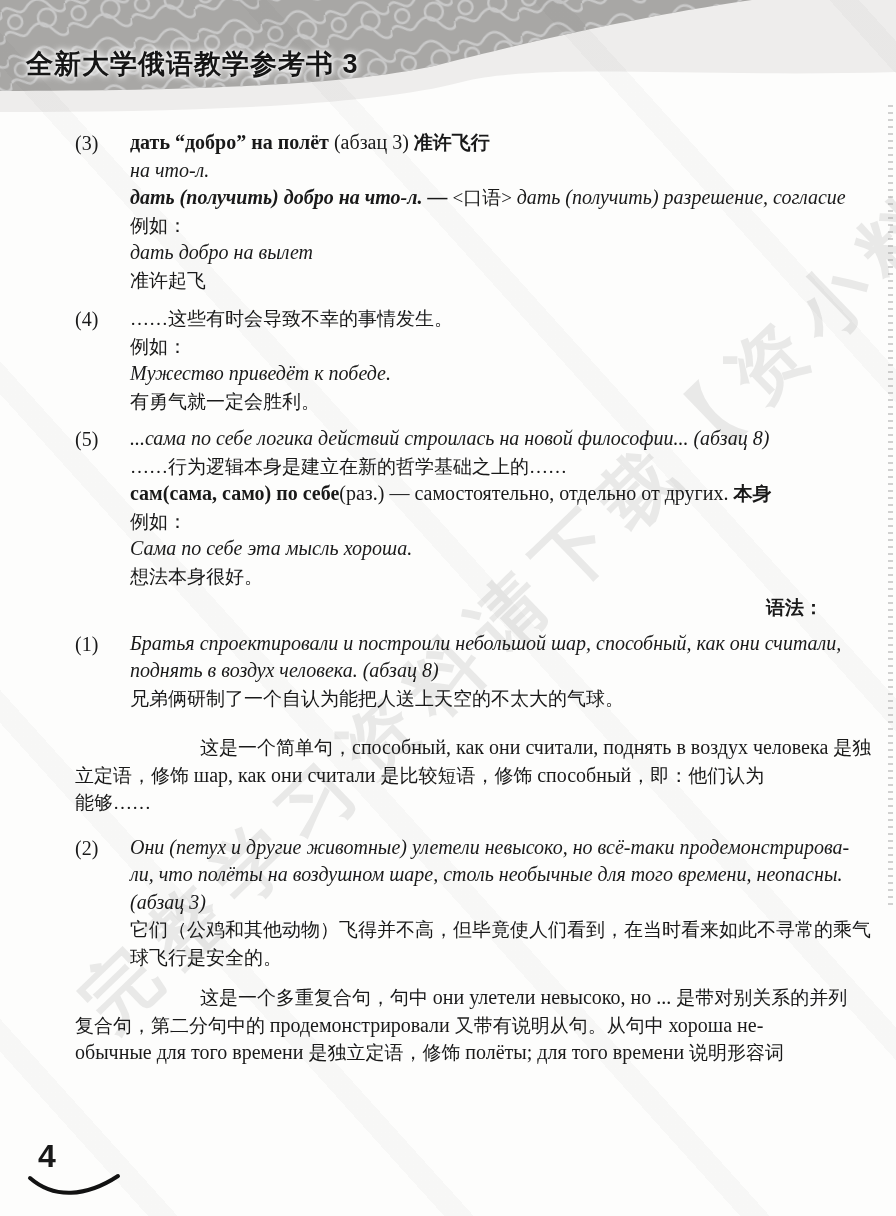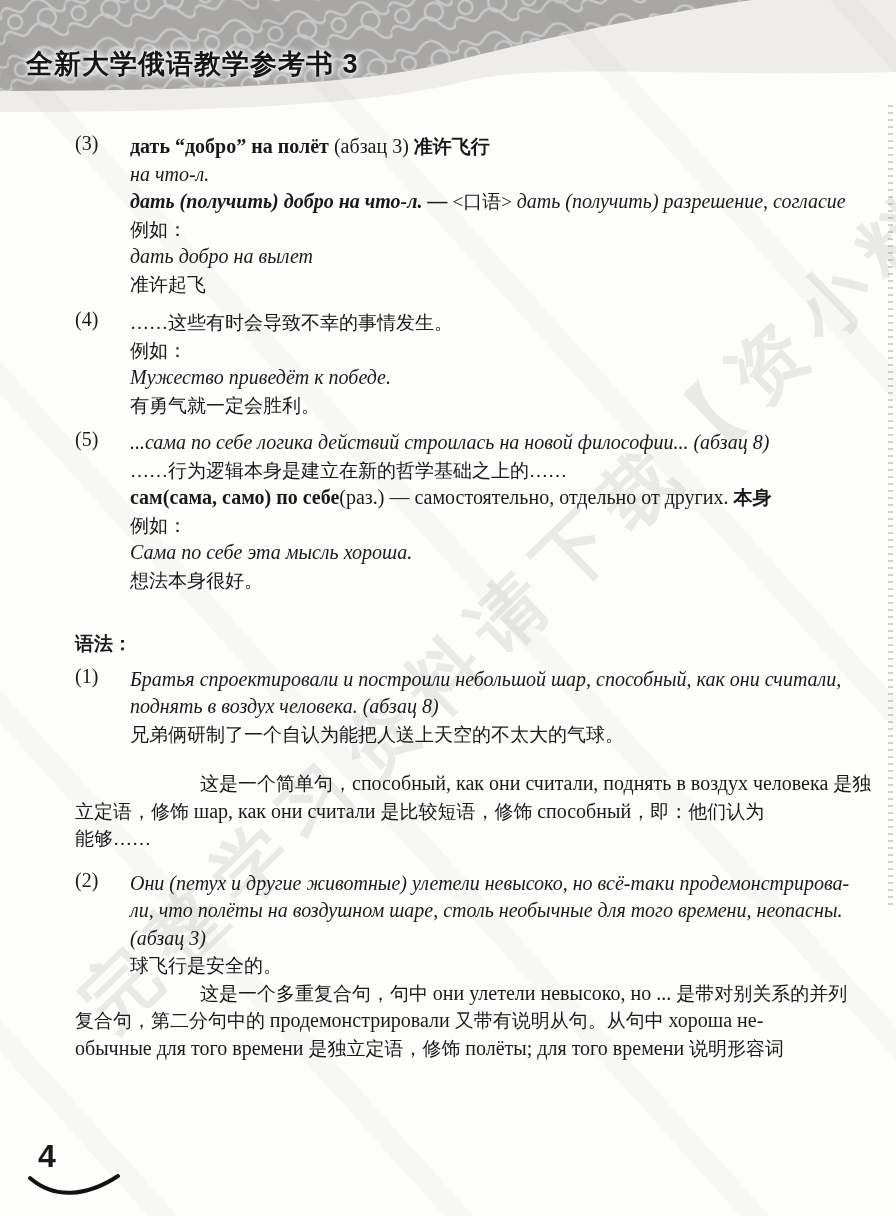--- a/index.html
+++ b/index.html
@@ -19,28 +19,28 @@
   .header svg{position:absolute;top:0;left:0;}
   .title{
     position:absolute;left:26px;top:46px;
     font-family:"Liberation Sans",sans-serif;font-weight:bold;
     font-size:27px;letter-spacing:1px;color:#161616;
     text-shadow:0 0 3px #fff,0 0 6px #fff,0 0 9px #fff;
     white-space:nowrap;
   }
   
   #content{position:absolute;left:75px;top:118px;width:748px;font-size:20px;}
-  .line{line-height:32px;height:27.5px;white-space:nowrap;font-family:Liberation Serif, serif;}
+  .line{line-height:25px;height:27.5px;white-space:nowrap;font-family:Liberation Serif, serif;}
   .item{position:relative;padding-left:55px;}
   .item .num{position:absolute;left:0;top:0;line-height:27.5px;font-style:normal;}
   .para .first{padding-left:125px;text-align:right;}
   .heading .line{font-size:21px;}
   .b0{margin-top:12px;} .b1{margin-top:11px;} .b2{margin-top:10px;}
-  .b3{margin-top:36px;} .b4{margin-top:8px;}  .b5{margin-top:22px;}
-  .b6{margin-top:17px;} .b7{}
+  .b3{margin-top:4px;text-align:right;} .b4{margin-top:8px;}  .b5{margin-top:22px;}
+  .b6{margin-top:17px;} .b7{margin-top:13px;}
   .rr{}
   .rb{font-weight:bold;}
   .ri{font-style:italic;}
   .rbi{font-weight:bold;font-style:italic;}
   .zr,.zb{font-size:19px;}
   .zb{font-weight:bold;}
   
   .watermark{
     position:absolute;left:60px;top:980px;transform:rotate(-44deg);transform-origin:0 0;
     font-family:"Liberation Sans",sans-serif;font-weight:bold;font-size:74px;
@@ -125,20 +125,21 @@
     <div class="block para b5">
       <div class="line first"><span class="zr">这是一个简单句，</span><span class="rr">способный, как они считали, поднять в воздух человека </span><span class="zr">是独</span></div>
       <div class="line"><span class="zr">立定语，修饰 </span><span class="rr">шар, как они считали </span><span class="zr">是比较短语，修饰 </span><span class="rr">способный</span><span class="zr">，即：他们认为</span></div>
       <div class="line"><span class="zr">能够……</span></div>
     </div>
     <div class="block item b6">
       <span class="num">(2)</span>
       <div class="line"><span class="ri">Они (петух и другие животные) улетели невысоко, но всё-таки продемонстрирова-</span></div>
       <div class="line"><span class="ri">ли, что полёты на воздушном шаре, столь необычные для того времени, неопасны.</span></div>
       <div class="line"><span class="ri">(абзац 3)</span></div>
+      <div class="line"><span class="zr">它们（公鸡和其他动物）飞得并不高，但毕竟使人们看到，在当时看来如此不寻常的乘气</span></div>
       <div class="line"><span class="zr">球飞行是安全的。</span></div>
     </div>
     <div class="block para b7">
       <div class="line first"><span class="zr">这是一个多重复合句，句中 </span><span class="rr">они улетели невысоко, но ... </span><span class="zr">是带对别关系的并列</span></div>
       <div class="line"><span class="zr">复合句，第二分句中的 </span><span class="rr">продемонстрировали </span><span class="zr">又带有说明从句。从句中 </span><span class="rr">хороша не-</span></div>
       <div class="line"><span class="rr">обычные для того времени </span><span class="zr">是独立定语，修饰 </span><span class="rr">полёты; для того времени </span><span class="zr">说明形容词</span></div>
     </div>
   </div>
 
 <div class="pagenum">4</div>

